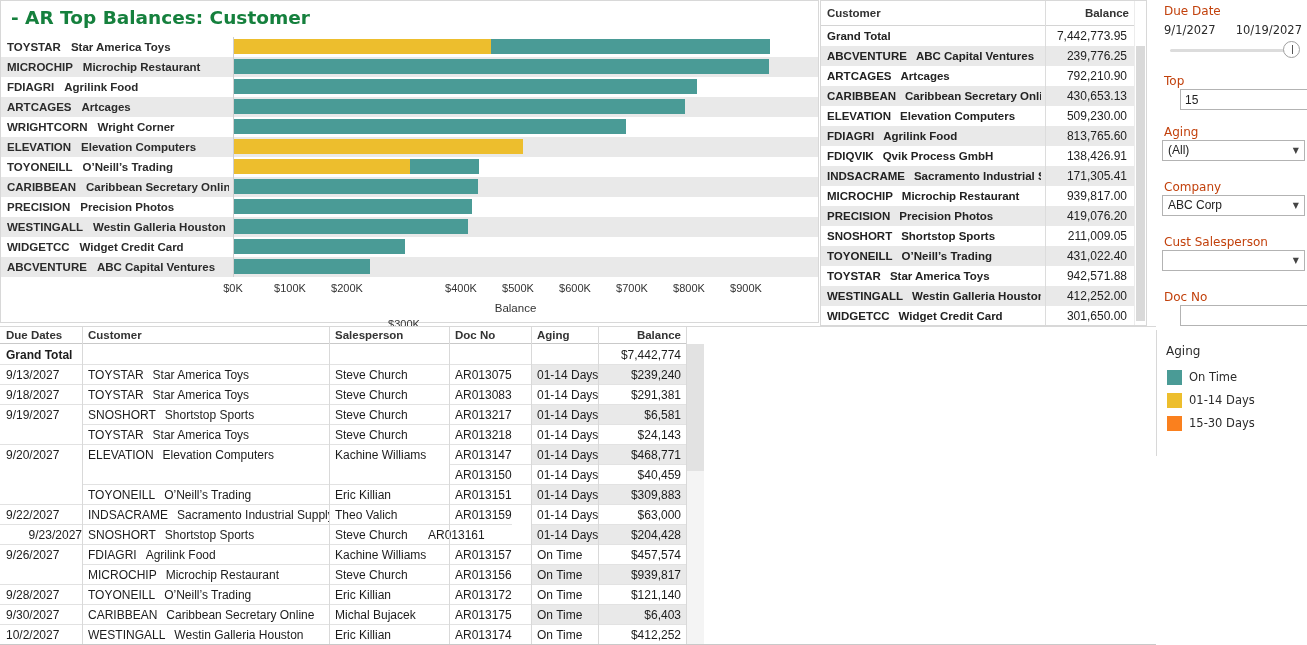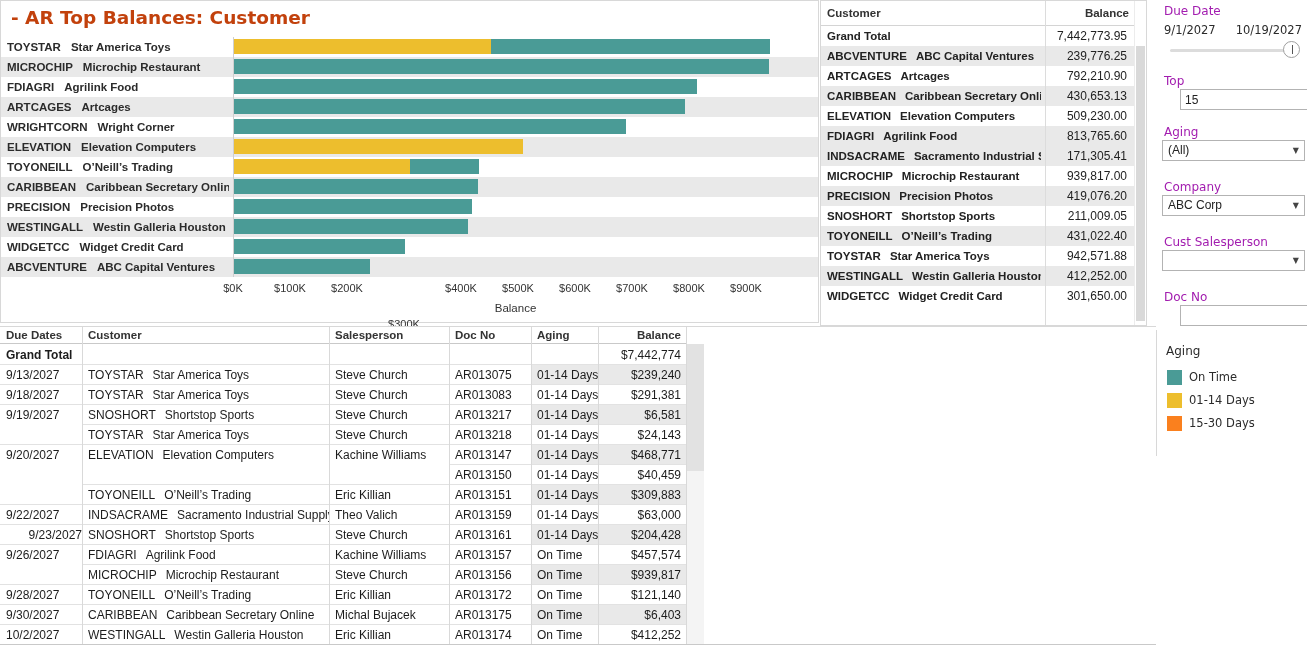--- a/index.html
+++ b/index.html
@@ -2,21 +2,21 @@
 <html><head>
 <meta charset="utf-8">
 <style>
   html,body{margin:0;padding:0;background:#fff;}
   #dash{position:relative;width:1307px;height:645px;background:#fff;overflow:hidden;
         font-family:"DejaVu Sans","Liberation Sans",sans-serif;color:#333;}
   .pane{position:absolute;background:#fff;box-sizing:border-box;}
 
   
   #chart-pane{left:0;top:0;width:819px;height:323px;border:1px solid #d8d8d8;}
-  #chart-title{position:absolute;left:10px;top:6px;font-size:18.5px;font-weight:bold;color:#c2410c;white-space:nowrap;}
+  #chart-title{position:absolute;left:10px;top:6px;font-size:18.5px;font-weight:bold;color:#15803d;white-space:nowrap;}
   #chart-sub{position:absolute;left:290px;top:15px;font-size:11px;font-weight:bold;color:#1d1d22;white-space:nowrap;margin-top:24px;}
   #chart-rows{position:absolute;left:0;top:36px;width:817px;}
   .crow{position:relative;height:20px;width:817px;}
   .crow.band{background:#e9e9e9;}
   .clbl{position:absolute;left:6px;top:0;width:222px;line-height:20px;font-family:"Liberation Sans",sans-serif;
         font-size:11.5px;font-weight:bold;color:#2b2b2b;white-space:nowrap;overflow:hidden;}
   .clbl .cname{margin-left:10px;}
   .bar{position:absolute;top:2px;height:15px;}
   #axis-line{position:absolute;left:232px;top:36px;width:1px;height:240px;background:#cfcfcf;}
   .tick{position:absolute;top:281px;transform:translateX(-50%);font-family:"Liberation Sans",sans-serif;
@@ -36,21 +36,21 @@
         font-size:11.5px;font-weight:bold;color:#222;white-space:nowrap;overflow:hidden;}
   .ct-cust .cname{margin-left:9px;}
   .ct-bal{position:absolute;left:224px;top:0;width:82px;line-height:20px;text-align:right;
         font-family:"Liberation Sans",sans-serif;font-size:12px;color:#222;}
   #ct-divider{position:absolute;left:224px;top:0;height:326px;width:1px;background:#dcdcdc;}
   #ct-scroll{position:absolute;left:313px;top:0;width:12px;height:324px;background:#fff;border-left:1px solid #ececec;}
   #ct-thumb{position:absolute;left:1px;width:9px;top:45px;height:275px;background:#d9d9d9;}
 
   
   #filter-pane{left:1156px;top:0;width:151px;height:330px;}
-  .f-label{position:absolute;left:8px;font-size:12px;color:#a21caf;white-space:nowrap;}
+  .f-label{position:absolute;left:8px;font-size:12px;color:#c2410c;white-space:nowrap;}
   #f-dates{position:absolute;left:8px;top:23px;width:138px;display:flex;justify-content:space-between;
         font-size:11.5px;color:#2b2b2b;}
   #f-track{position:absolute;left:14px;top:49px;width:126px;height:3px;background:#dcdcdc;border-radius:2px;}
   #f-handle{position:absolute;left:127px;top:41px;width:17px;height:17px;border-radius:50%;
         background:#fff;border:1px solid #9f9f9f;box-sizing:border-box;}
   #f-handle .vline{position:absolute;left:8px;top:3px;width:1px;height:9px;background:#555;}
   .f-input{position:absolute;left:24px;width:143px;height:21px;border:1px solid #b3b3b3;box-sizing:border-box;
         font-family:"Liberation Sans",sans-serif;font-size:12px;color:#222;padding:0 4px;background:#fff;}
   .f-select{position:absolute;left:6px;width:143px;height:21px;border:1px solid #b3b3b3;box-sizing:border-box;
         background:#fff;}
@@ -184,20 +184,24 @@
           <div class="ct-bal">430,653.13</div>
         </div>
         <div class="ct-row">
           <div class="ct-cust"><span class="code">ELEVATION</span><span class="cname">Elevation Computers</span></div>
           <div class="ct-bal">509,230.00</div>
         </div>
         <div class="ct-row band">
           <div class="ct-cust"><span class="code">FDIAGRI</span><span class="cname">Agrilink Food</span></div>
           <div class="ct-bal">813,765.60</div>
         </div>
+        <div class="ct-row">
+          <div class="ct-cust"><span class="code">FDIQVIK</span><span class="cname">Qvik Process GmbH</span></div>
+          <div class="ct-bal">138,426.91</div>
+        </div>
         <div class="ct-row band">
           <div class="ct-cust"><span class="code">INDSACRAME</span><span class="cname">Sacramento Industrial Su..</span></div>
           <div class="ct-bal">171,305.41</div>
         </div>
         <div class="ct-row">
           <div class="ct-cust"><span class="code">MICROCHIP</span><span class="cname">Microchip Restaurant</span></div>
           <div class="ct-bal">939,817.00</div>
         </div>
         <div class="ct-row band">
           <div class="ct-cust"><span class="code">PRECISION</span><span class="cname">Precision Photos</span></div>
@@ -345,21 +349,21 @@
           <div class="dt-cell " style="left: 82px; width: 247px;"><span class="code">INDSACRAME</span><span class="cname">Sacramento Industrial Supply</span></div>
           <div class="dt-cell " style="left: 329px; width: 120px;">Theo Valich</div>
           <div class="dt-cell " style="left: 449px; width: 82px;">AR013159</div>
           <div class="dt-cell " style="left: 531px; width: 67px;">01-14 Days</div>
           <div class="dt-cell right " style="left: 598px; width: 88px;">$63,000</div>
         </div>
         <div class="dt-row">
           <div class="dt-cell " style="left: 0px; width: 82px; text-align: right;">9/23/2027</div>
           <div class="dt-cell " style="left: 82px; width: 247px;"><span class="code">SNOSHORT</span><span class="cname">Shortstop Sports</span></div>
           <div class="dt-cell " style="left: 329px; width: 120px;">Steve Church</div>
-          <div class="dt-cell " style="left: 449px; width: 90px;">AR013161</div>
+          <div class="dt-cell " style="left: 422px; width: 90px;">AR013161</div>
           <div class="dt-cell  bandc" style="left: 531px; width: 67px;">01-14 Days</div>
           <div class="dt-cell right  bandc" style="left: 598px; width: 88px;">$204,428</div>
         </div>
         <div class="dt-row">
           <div class="dt-cell " style="left: 0px; width: 82px;">9/26/2027</div>
           <div class="dt-cell " style="left: 82px; width: 247px;"><span class="code">FDIAGRI</span><span class="cname">Agrilink Food</span></div>
           <div class="dt-cell " style="left: 329px; width: 120px;">Kachine Williams</div>
           <div class="dt-cell " style="left: 449px; width: 82px;">AR013157</div>
           <div class="dt-cell " style="left: 531px; width: 67px;">On Time</div>
           <div class="dt-cell right " style="left: 598px; width: 88px; padding-left: 28px;">$457,574</div>

